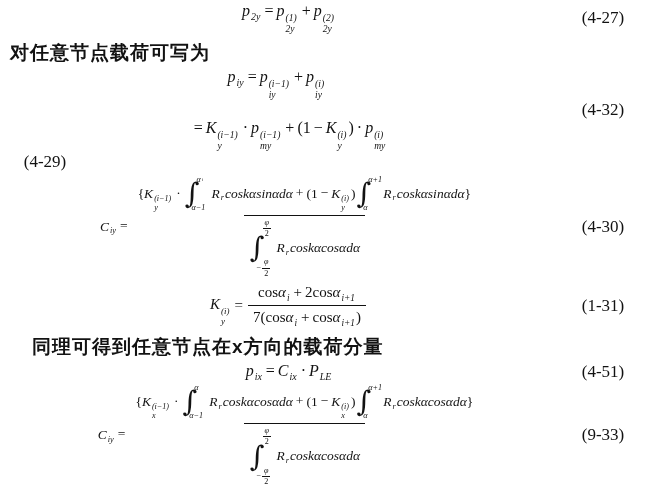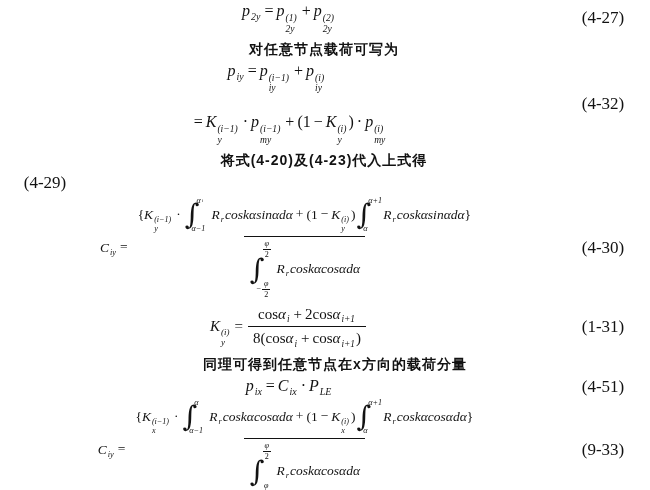--- a/index.html
+++ b/index.html
@@ -6,22 +6,22 @@
   body{
     width:650px;height:490px;overflow:hidden;
     background:#ffffff;color:#121212;
     font-family:"Liberation Serif","DejaVu Serif",serif;
   }
   .page{padding:0 12px 0 10px;}
 
   
   .cjk{
     font-family:"Liberation Sans","DejaVu Sans",sans-serif;
-    font-weight:700;font-size:14px;line-height:1.25;
-    margin:7px 0 3px 0;letter-spacing:1px;white-space:nowrap;text-align:center;
+    font-weight:700;font-size:19px;line-height:1.25;
+    margin:7px 0 3px 0;letter-spacing:1px;white-space:nowrap;
   }
   .indent{padding-left:22px;}
 
   
   .eqrow{display:flex;align-items:center;}
   .eqc{flex:1;display:block;text-align:center;white-space:nowrap;}
   .eqn{width:70px;text-align:center;font-size:17px;flex:none;}
 
   .m16{font-size:16px;}
   .m15{font-size:15px;}
@@ -111,21 +111,20 @@
               <span class="dn">y</span>
             </span><span class="mr">)</span><span class="mo">·</span><span class="mi">p</span><span class="ss">
               <span class="up">(i)</span>
               <span class="dn">my</span>
             </span></span>
       </span>
     </span>
     <span class="eqn">(4-32)</span>
   </div>
 
-  <div class="cjk">将式(4-20)及(4-23)代入上式得</div>
 
   <div class="eqrow m16">
     <span class="eqn">(4-29)</span>
   </div>
 
   <div class="eqrow m14 gap4">
     <span class="eqc"><span class="mi">C</span><span class="msub">iy</span><span class="mo">=</span><span class="frac">
           <span class="num"><span class="mr">{</span><span class="mi">K</span><span class="ss">
               <span class="up">(i−1)</span>
               <span class="dn">y</span>
@@ -175,21 +174,21 @@
         </span></span>
     <span class="eqn">(4-30)</span>
   </div>
 
   <div class="eqrow m15 gap6">
     <span class="eqc"><span class="mi">K</span><span class="ss">
           <span class="up">(i)</span>
           <span class="dn">y</span>
         </span><span class="mo">=</span><span class="frac">
           <span class="num"><span class="mr">cos</span><span class="mi">α</span><span class="msub">i</span><span class="mo">+</span><span class="mr">2cos</span><span class="mi">α</span><span class="msub">i+1</span></span>
-          <span class="den"><span class="mr">8(cos</span><span class="mi">α</span><span class="msub">i</span><span class="mo">+</span><span class="mr">cos</span><span class="mi">α</span><span class="msub">i+1</span><span class="mr">)</span></span>
+          <span class="den"><span class="mr">7(cos</span><span class="mi">α</span><span class="msub">i</span><span class="mo">+</span><span class="mr">cos</span><span class="mi">α</span><span class="msub">i+1</span><span class="mr">)</span></span>
         </span></span>
     <span class="eqn">(1-31)</span>
   </div>
 
   <div class="cjk indent">同理可得到任意节点在x方向的载荷分量</div>
 
   <div class="eqrow m16">
     <span class="eqc"><span class="mi">p</span><span class="msub">ix</span><span class="mo">=</span><span class="mi">C</span><span class="msub">ix</span><span class="mo">·</span><span class="mi">P</span><span class="msub">LE</span></span>
     <span class="eqn">(4-51)</span>
   </div>

